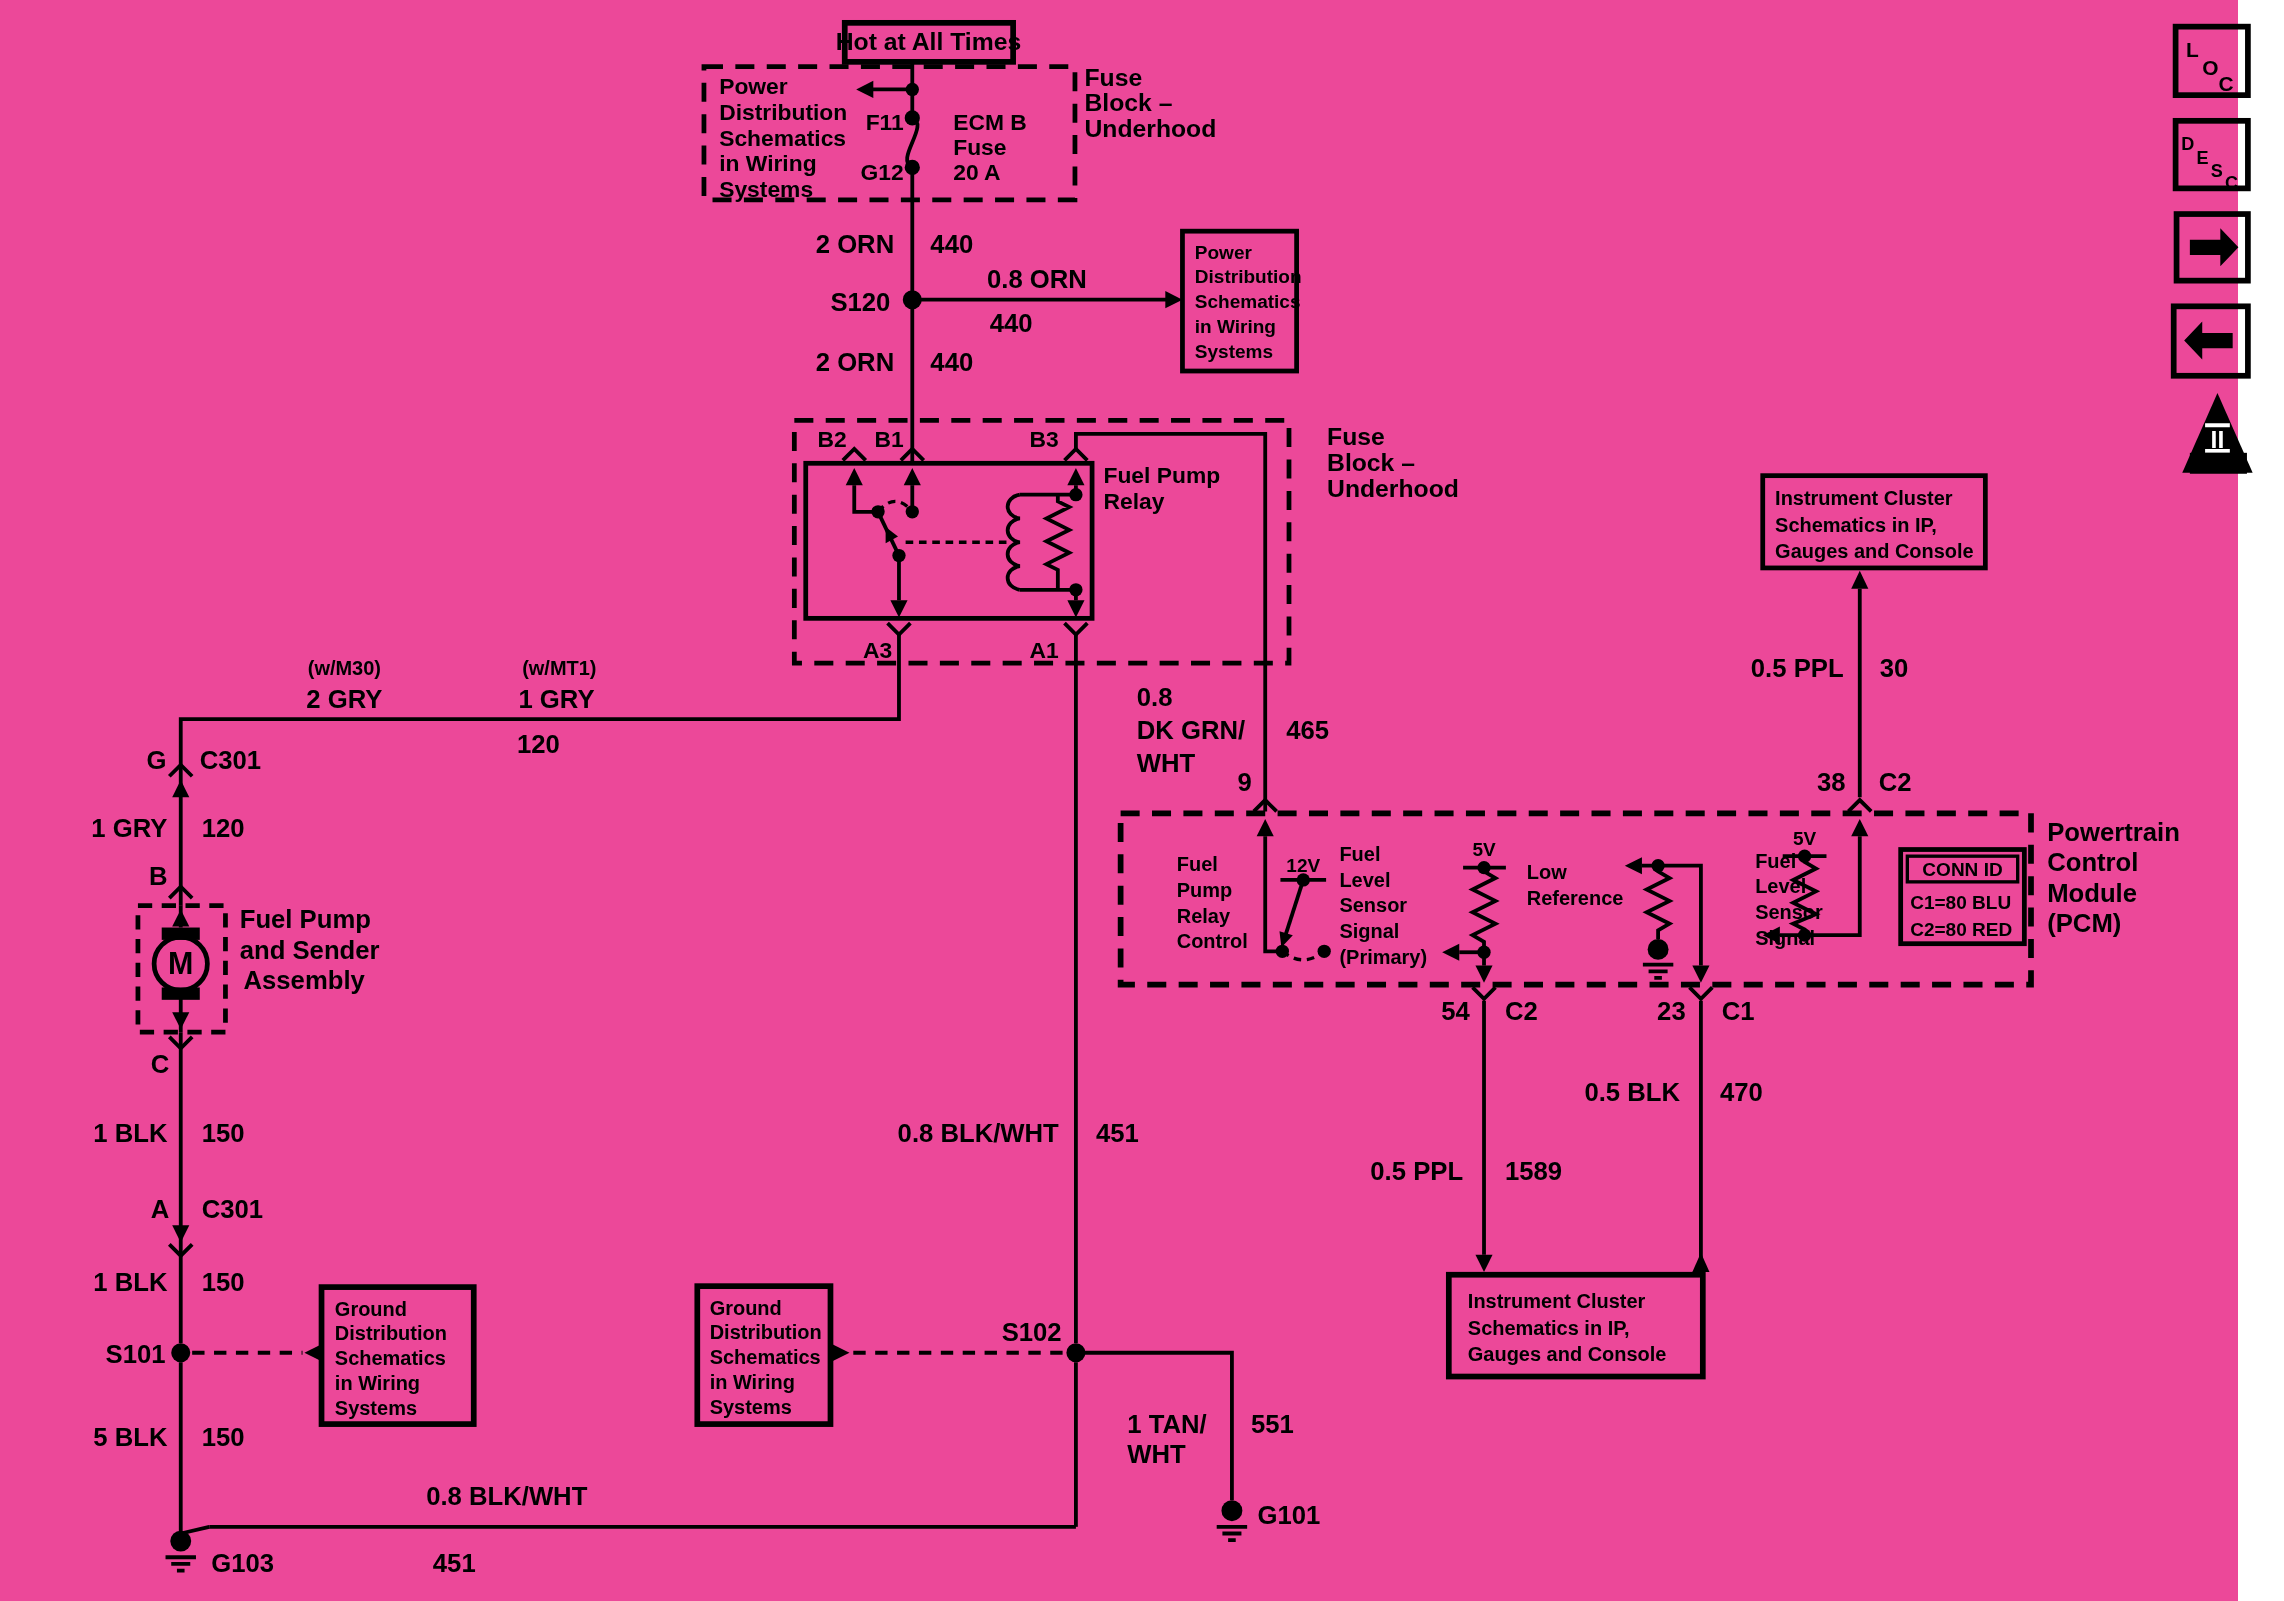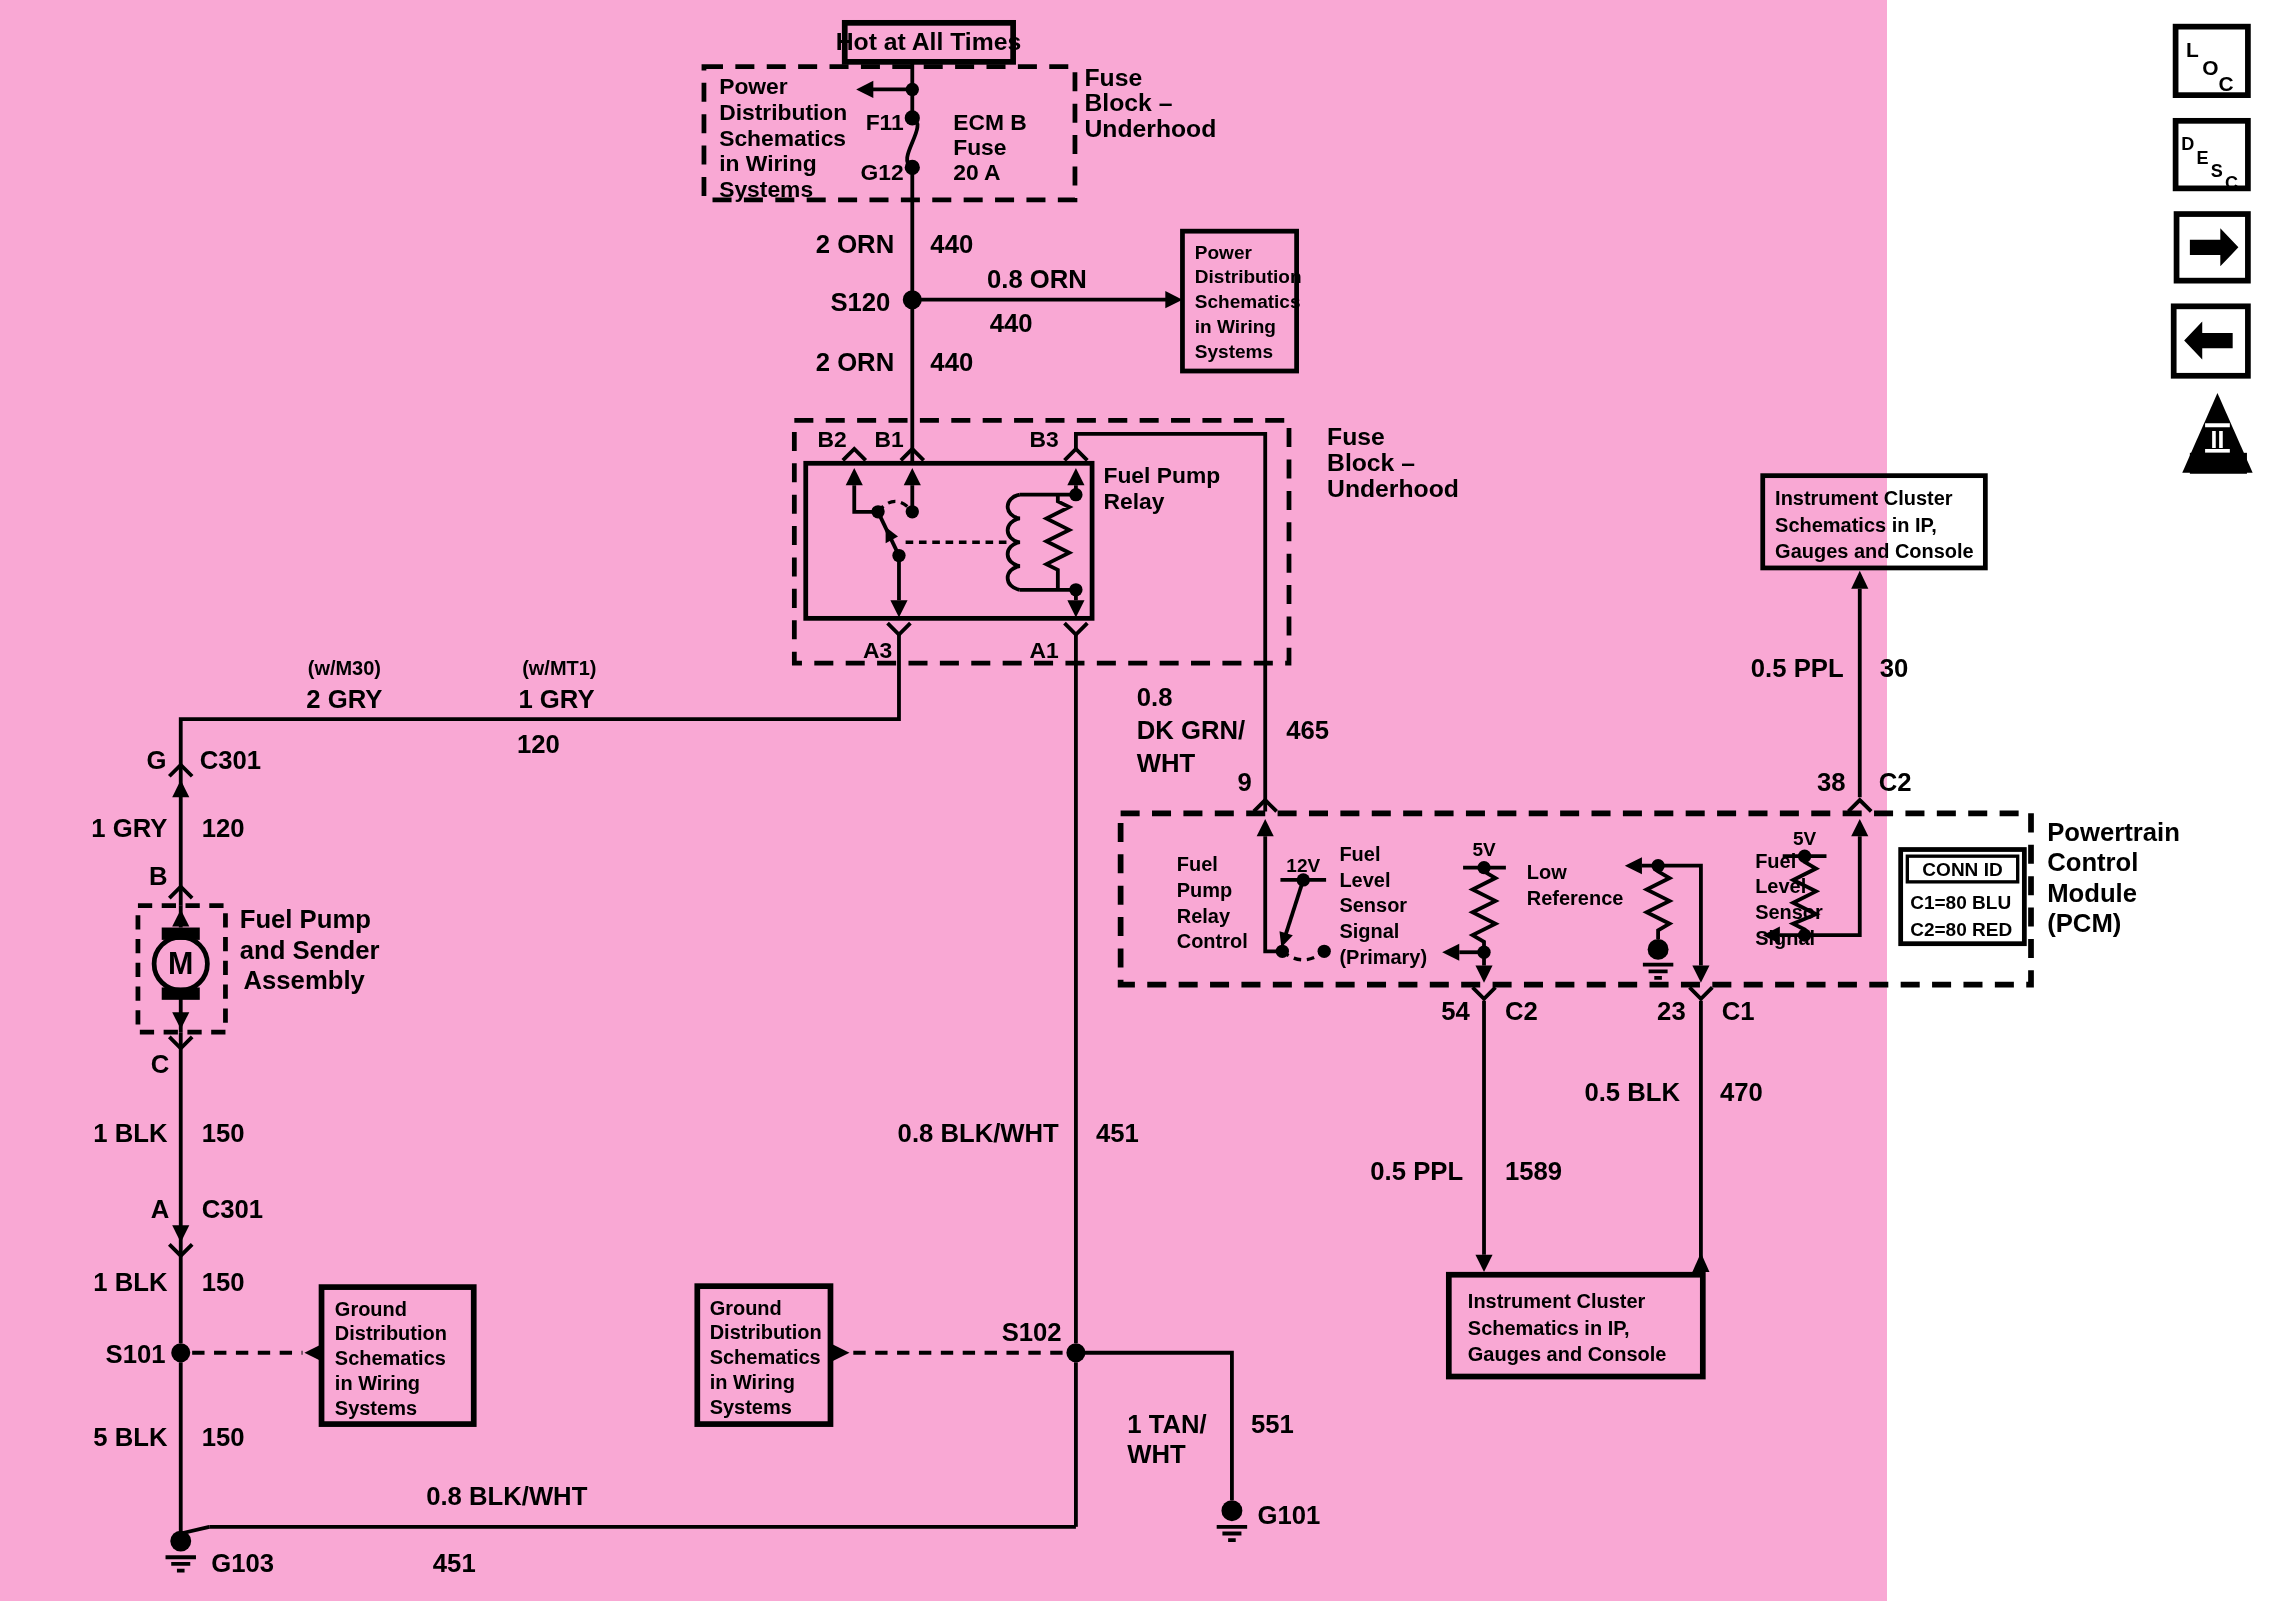--- a/index.html
+++ b/index.html
@@ -1,16 +1,16 @@
 <!DOCTYPE html>
 <html style="font-size:15px"><head>
 <meta charset="utf-8">
 <style>
   html,body{margin:0;padding:0;background:#fff;}
-  .stage{position:relative;width:1887px;height:1602px;background:#f9a8d4;}
+  .stage{position:relative;width:2238px;height:1602px;background:#ec4899;}
   svg{display:block}
   .t{font-family:"Liberation Sans","DejaVu Sans",sans-serif;font-weight:700;fill:#000;}
   .s32{font-size:32px}.s27{font-size:27px}.s26{font-size:26px}.s24{font-size:24px}
   .s22{font-size:22px}.s21{font-size:21px}.s20{font-size:20px}.s19{font-size:19px}.s15{font-size:16px}
   .mid{text-anchor:middle}.end{text-anchor:end}
   .w{fill:none;stroke:#000;stroke-width:4}
   .w3{fill:none;stroke:#000;stroke-width:3.5}
   .bx5{fill:none;stroke:#000;stroke-width:5}
   .bx6{fill:none;stroke:#000;stroke-width:6}
   .dashbox{stroke-dasharray:20 13}

